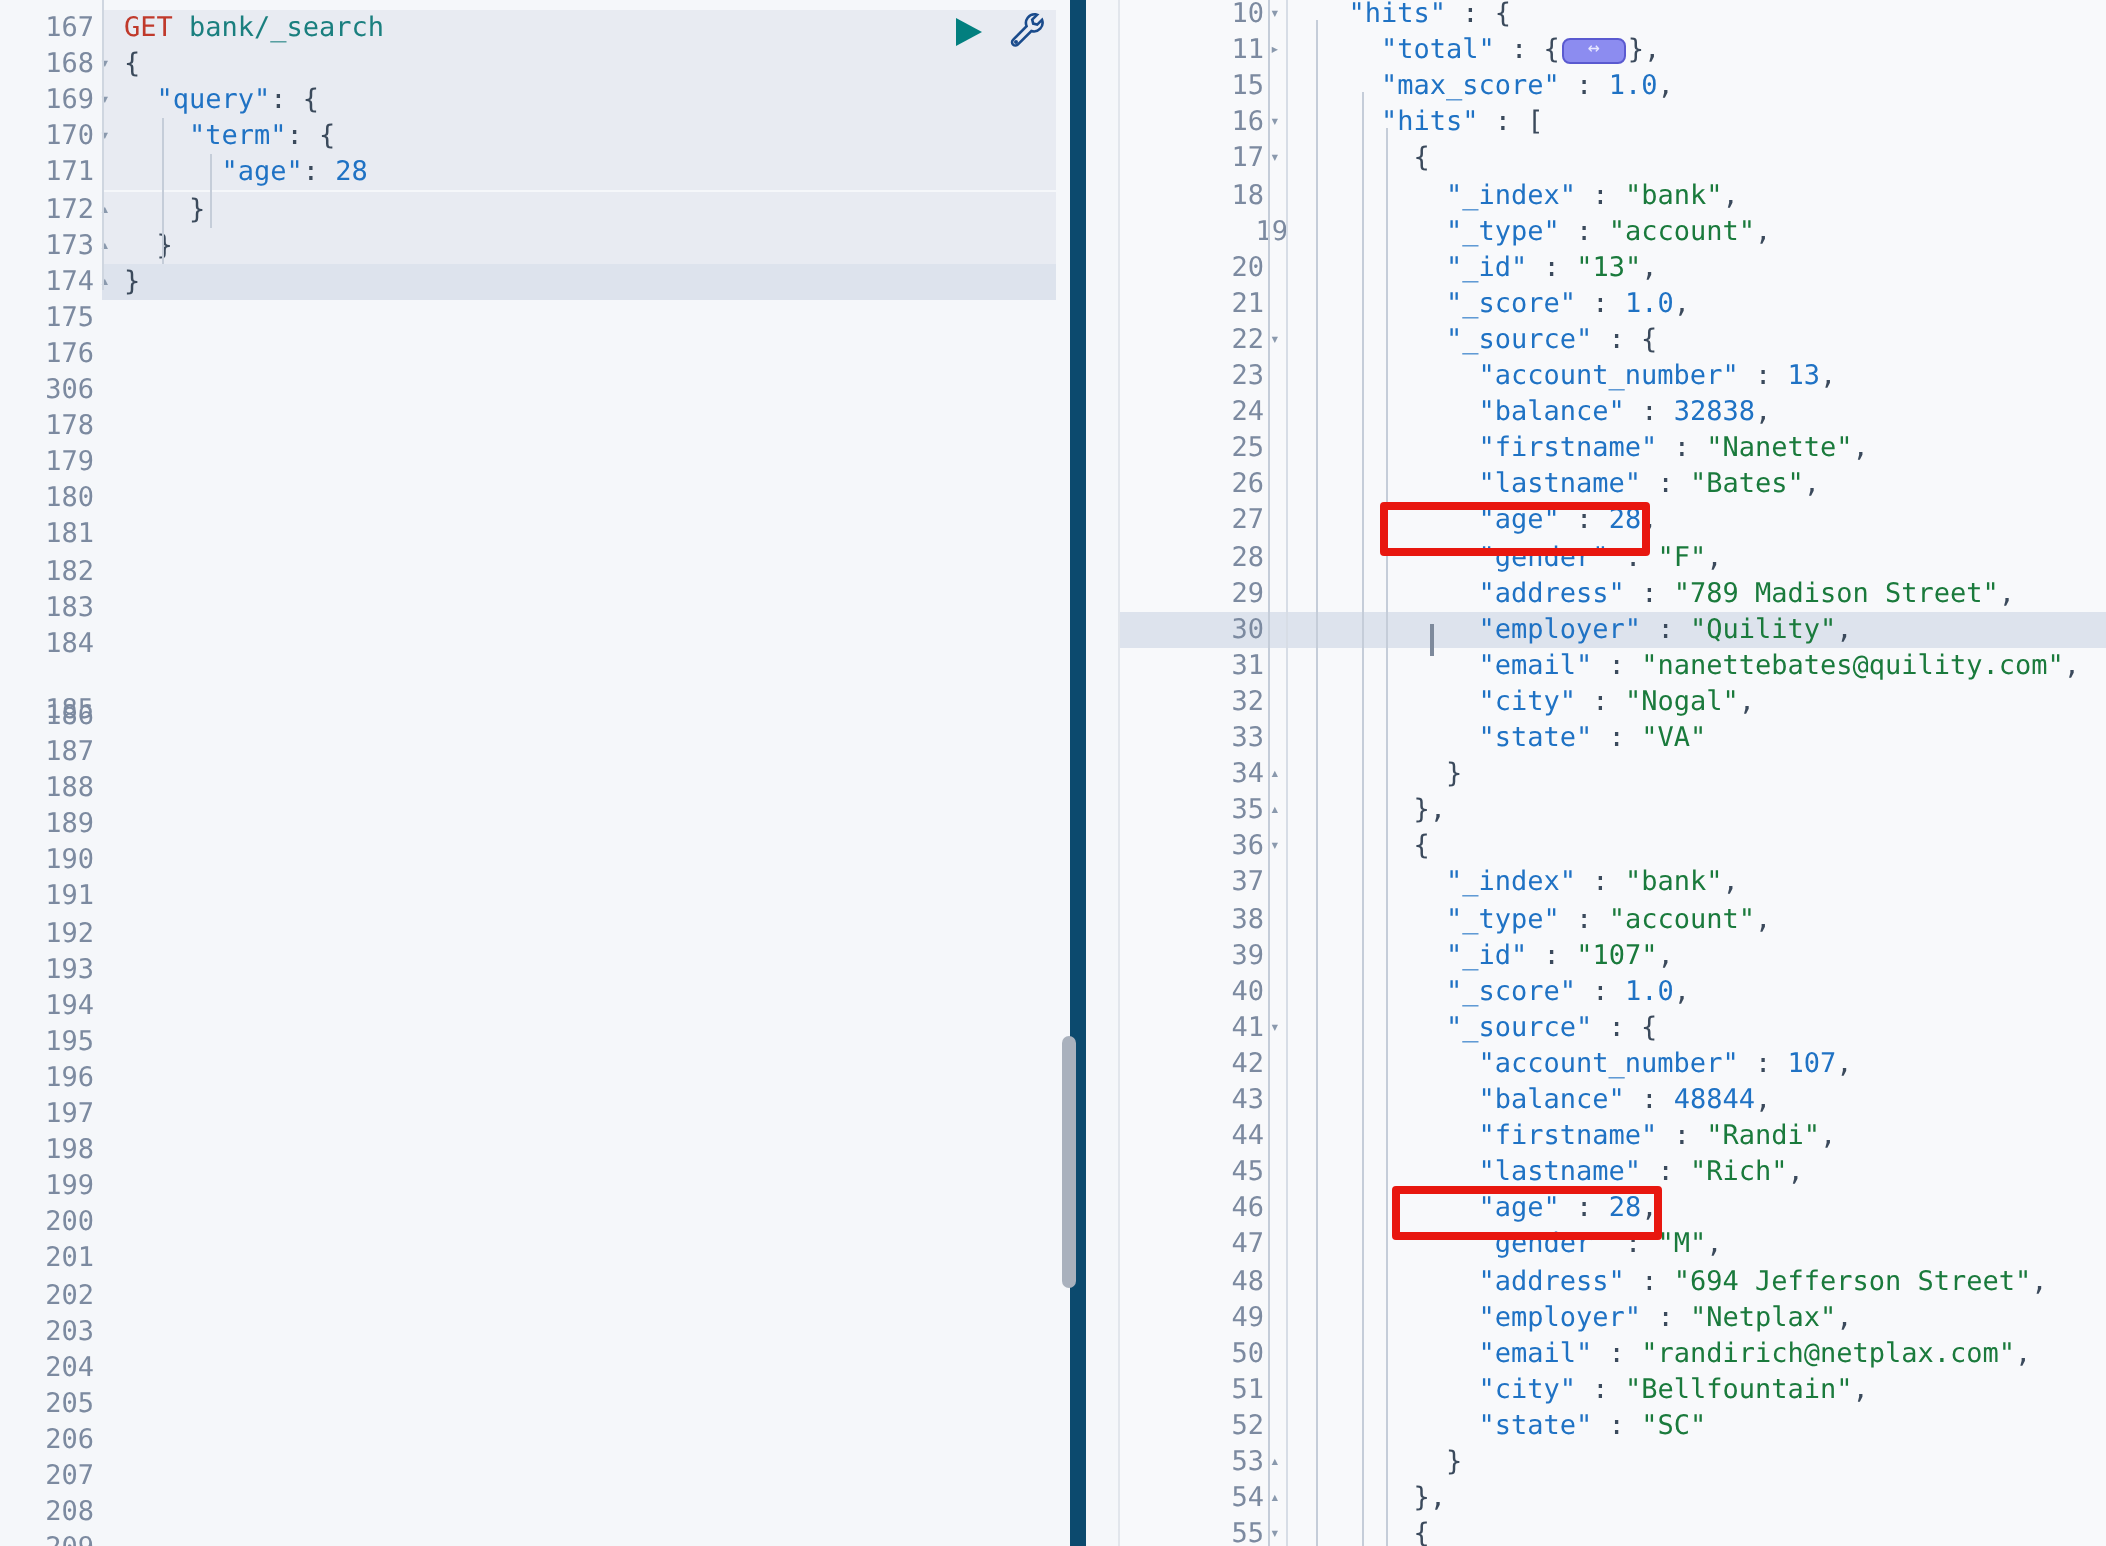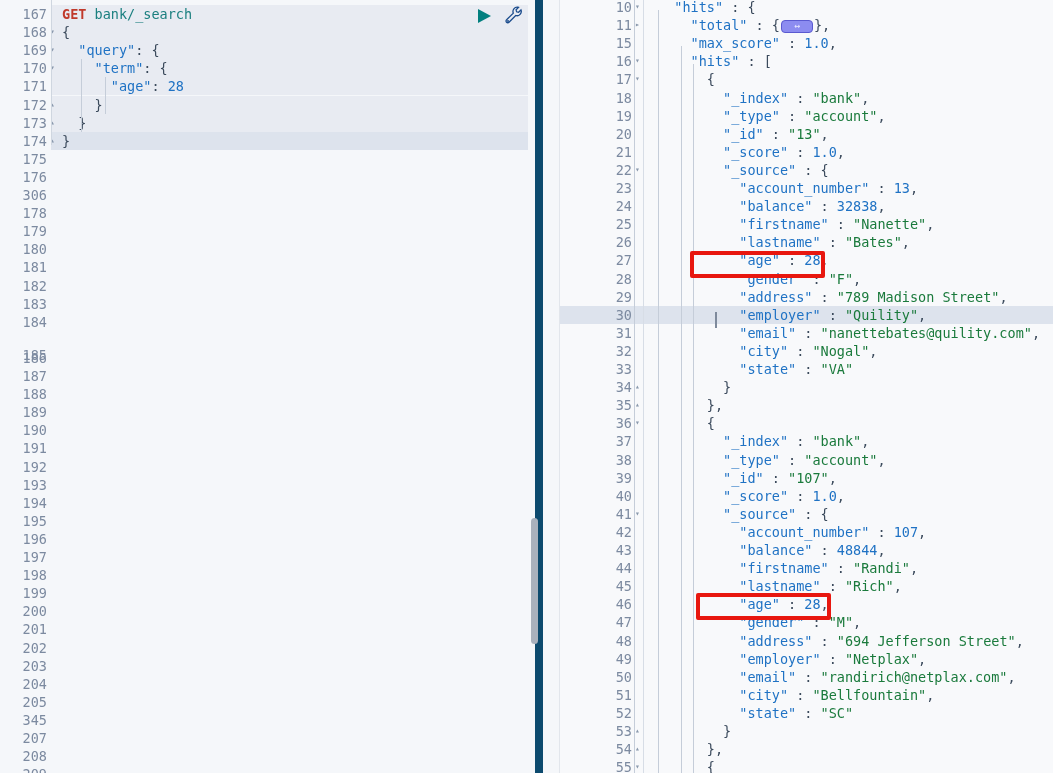--- a/index.html
+++ b/index.html
@@ -50,21 +50,21 @@
   }
 
   .codetext {
     position: absolute;
     white-space: pre;
     font-size: 13.5px;
     font-family: "DejaVu Sans Mono", "Liberation Mono", monospace;
   }
 
   
-  .k-method { color: #c0392b; font-weight: 700; }   
+  .k-method { color: #c0392b; font-weight: 400; }   
   .k-url    { color: #1a7f7f; }
   .k-key    { color: #1f72c4; }
   .k-str    { color: #1a7a3c; }
   .k-num    { color: #1f72c4; }
   .k-punct  { color: #3b4a5c; }
   .k-brace  { color: #3b4a5c; }
 
   
   .gutter-sep {
     position: absolute; top: 0; width: 1px; height: 773px;
@@ -211,21 +211,21 @@
         <div class="lno" style="top: 529.9px; line-height: 18.1px; left: 7px; width: 40px;">196</div>
         <div class="lno" style="top: 548px; line-height: 18.1px; left: 7px; width: 40px;">197</div>
         <div class="lno" style="top: 566.1px; line-height: 18.1px; left: 7px; width: 40px;">198</div>
         <div class="lno" style="top: 584.2px; line-height: 18.1px; left: 7px; width: 40px;">199</div>
         <div class="lno" style="top: 602.3px; line-height: 18.1px; left: 7px; width: 40px;">200</div>
         <div class="lno" style="top: 620.4px; line-height: 18.1px; left: 7px; width: 40px;">201</div>
         <div class="lno" style="top: 638.5px; line-height: 18.1px; left: 7px; width: 40px;">202</div>
         <div class="lno" style="top: 656.6px; line-height: 18.1px; left: 7px; width: 40px;">203</div>
         <div class="lno" style="top: 674.7px; line-height: 18.1px; left: 7px; width: 40px;">204</div>
         <div class="lno" style="top: 692.8px; line-height: 18.1px; left: 7px; width: 40px;">205</div>
-        <div class="lno" style="top: 710.9px; line-height: 18.1px; left: 7px; width: 40px;">345</div>
+        <div class="lno" style="top: 710.9px; line-height: 18.1px; left: 7px; width: 40px;">206</div>
         <div class="lno" style="top: 729px; line-height: 18.1px; left: 7px; width: 40px;">207</div>
         <div class="lno" style="top: 747.1px; line-height: 18.1px; left: 7px; width: 40px;">208</div>
         <div class="lno" style="top: 765.2px; line-height: 18.1px; left: 7px; width: 40px;">209</div>
         <div class="indent-guide" style="left: 81px; top: 59px; height: 73px;"></div>
         <div class="indent-guide" style="left: 105px; top: 77px; height: 37px;"></div>
       </div>
     <div id="req-bar"></div>
   </div>
 
   <div id="play-btn">
@@ -260,21 +260,21 @@
         <div class="lno" style="top: 34.2px; line-height: 18.1px; left: 32px; width: 40px;">15</div>
         <div class="codetext" style="top: 34.2px; left: 98px; line-height: 18.1px;"><span class="k-key">    "max_score"</span><span class="k-punct"> : </span><span class="k-num">1.0</span><span class="k-punct">,</span></div>
         <div class="lno" style="top: 52.3px; line-height: 18.1px; left: 32px; width: 40px;">16</div>
         <div class="fold" style="top: 52.3px; left: 75px;">▾</div>
         <div class="codetext" style="top: 52.3px; left: 98px; line-height: 18.1px;"><span class="k-key">    "hits"</span><span class="k-punct"> : [</span></div>
         <div class="lno" style="top: 70.4px; line-height: 18.1px; left: 32px; width: 40px;">17</div>
         <div class="fold" style="top: 70.4px; left: 75px;">▾</div>
         <div class="codetext" style="top: 70.4px; left: 98px; line-height: 18.1px;"><span class="k-brace">      {</span></div>
         <div class="lno" style="top: 88.5px; line-height: 18.1px; left: 32px; width: 40px;">18</div>
         <div class="codetext" style="top: 88.5px; left: 98px; line-height: 18.1px;"><span class="k-key">        "_index"</span><span class="k-punct"> : </span><span class="k-str">"bank"</span><span class="k-punct">,</span></div>
-        <div class="lno" style="top: 106.6px; line-height: 18.1px; left: 32px; width: 40px;">19</div>
+        <div class="lno" style="top: 106.6px; line-height: 18.1px; left: 44px; width: 40px;">19</div>
         <div class="codetext" style="top: 106.6px; left: 98px; line-height: 18.1px;"><span class="k-key">        "_type"</span><span class="k-punct"> : </span><span class="k-str">"account"</span><span class="k-punct">,</span></div>
         <div class="lno" style="top: 124.7px; line-height: 18.1px; left: 32px; width: 40px;">20</div>
         <div class="codetext" style="top: 124.7px; left: 98px; line-height: 18.1px;"><span class="k-key">        "_id"</span><span class="k-punct"> : </span><span class="k-str">"13"</span><span class="k-punct">,</span></div>
         <div class="lno" style="top: 142.8px; line-height: 18.1px; left: 32px; width: 40px;">21</div>
         <div class="codetext" style="top: 142.8px; left: 98px; line-height: 18.1px;"><span class="k-key">        "_score"</span><span class="k-punct"> : </span><span class="k-num">1.0</span><span class="k-punct">,</span></div>
         <div class="lno" style="top: 160.9px; line-height: 18.1px; left: 32px; width: 40px;">22</div>
         <div class="fold" style="top: 160.9px; left: 75px;">▾</div>
         <div class="codetext" style="top: 160.9px; left: 98px; line-height: 18.1px;"><span class="k-key">        "_source"</span><span class="k-punct"> : {</span></div>
         <div class="lno" style="top: 179px; line-height: 18.1px; left: 32px; width: 40px;">23</div>
         <div class="codetext" style="top: 179px; left: 98px; line-height: 18.1px;"><span class="k-key">          "account_number"</span><span class="k-punct"> : </span><span class="k-num">13</span><span class="k-punct">,</span></div>

